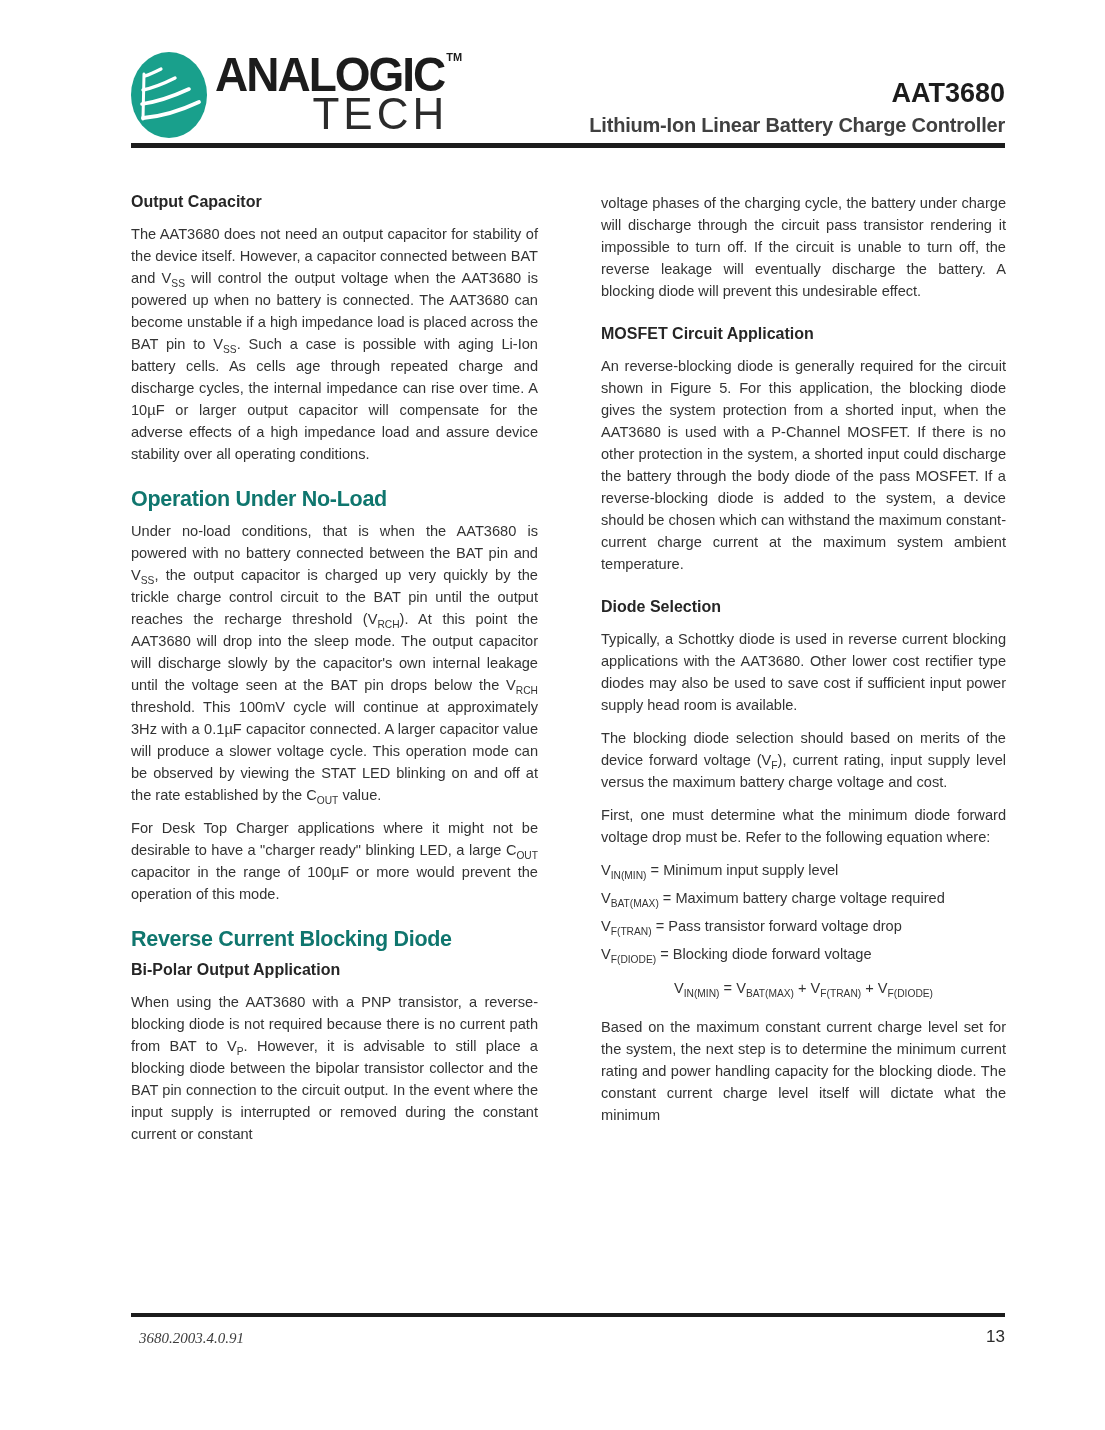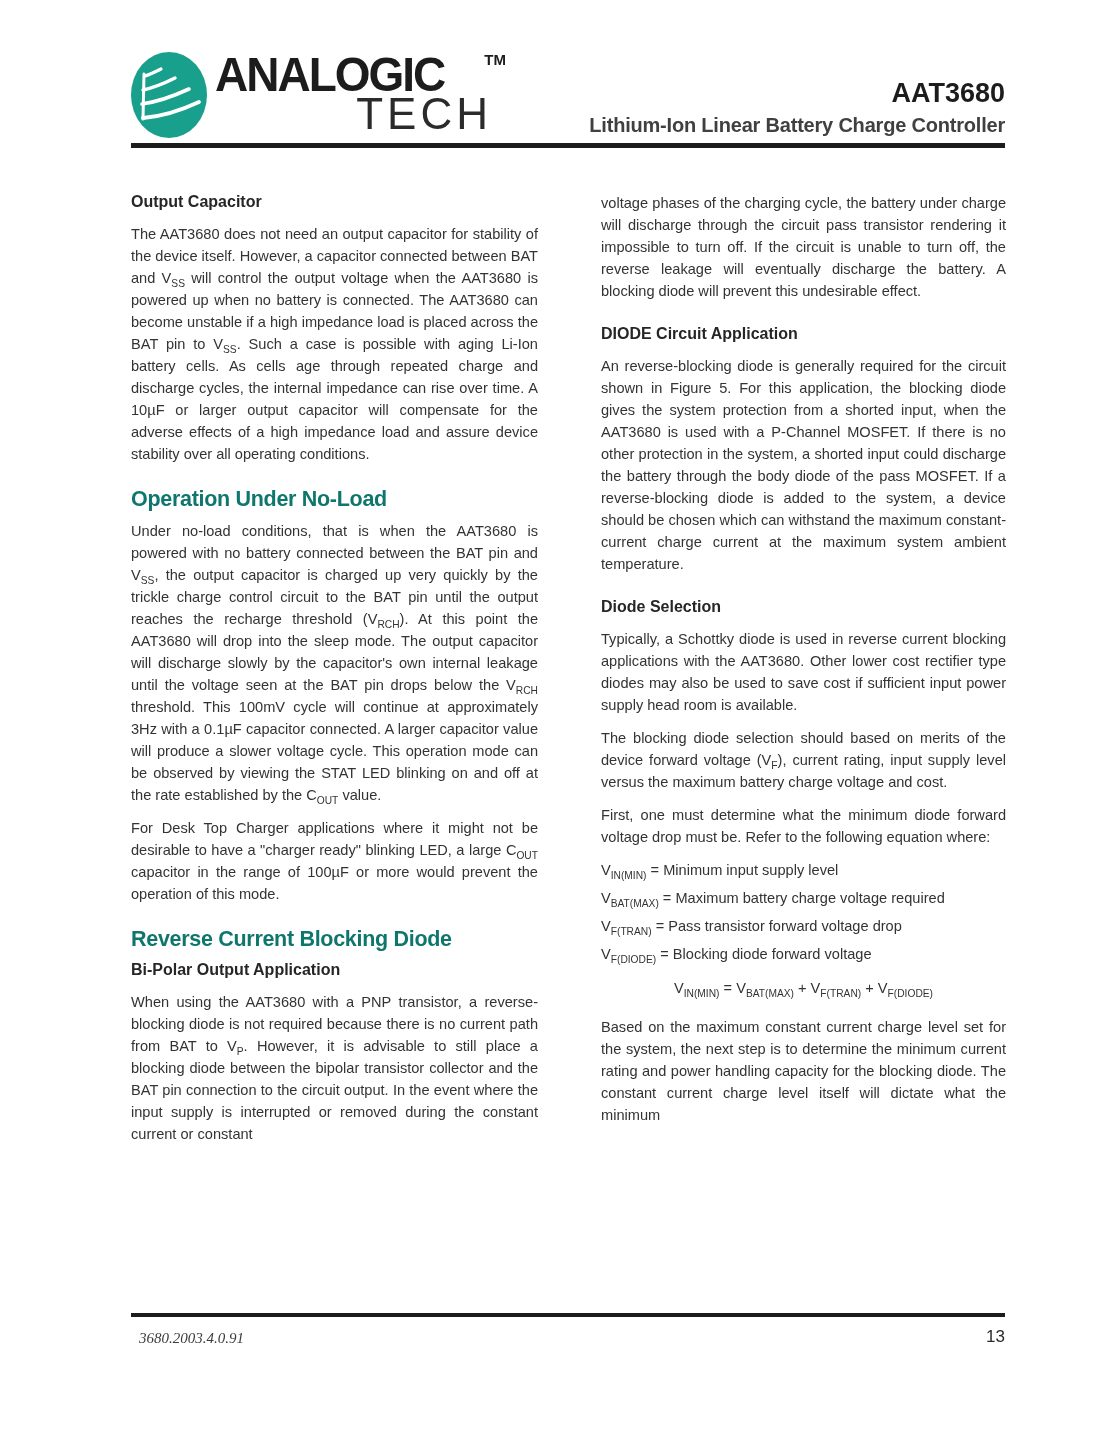--- a/index.html
+++ b/index.html
@@ -5,26 +5,26 @@
   html,body{margin:0;padding:0;background:#ffffff;}
   .page{
     position:relative;width:1105px;height:1430px;background:#ffffff;overflow:hidden;
     font-family:"Liberation Sans", sans-serif;color:#333333;
   }
   
   .header{position:absolute;left:131px;top:50px;width:874px;height:92px;}
   .logo{position:absolute;left:0;top:0;display:flex;align-items:flex-start;}
   .logo-mark{width:76px;height:86px;margin-top:2px;}
   .brand{margin-left:8px;line-height:1;}
-  .brand-top{display:flex;align-items:flex-start;gap:38px;}
+  .brand-top{display:flex;align-items:flex-start;}
   .brand-analogic{
     font-size:46px;font-weight:bold;color:#1c1c1c;letter-spacing:-2px;
     transform:scaleY(1.04);transform-origin:top left;
   }
-  .brand-tm{font-size:15px;font-weight:bold;color:#1c1c1c;margin-top:2px;margin-left:2px;}
+  .brand-tm{font-size:11px;font-weight:bold;color:#1c1c1c;margin-top:2px;margin-left:2px;}
   .brand-tech{
     font-size:44px;font-weight:normal;color:#2b2b2b;letter-spacing:4px;
     text-align:right;margin-right:14px;margin-top:-4px;
   }
   .titleblock{position:absolute;right:0;top:28px;text-align:right;}
   .part-number{font-size:27px;font-weight:bold;color:#1c1c1c;letter-spacing:0;}
   .doc-subtitle{font-size:20px;font-weight:bold;color:#404040;margin-top:5px;letter-spacing:-0.2px;}
   .header-rule{position:absolute;left:131px;top:143px;width:874px;height:5px;background:#1c1c1c;}
   
   .col{position:absolute;top:192px;width:407px;font-size:14.6px;line-height:22px;text-align:justify;}
@@ -81,21 +81,21 @@
       <p class="p">The AAT3680 does not need an output capacitor for stability of the device itself. However, a capacitor connected between BAT and V<sub>SS</sub> will control the output voltage when the AAT3680 is powered up when no battery is connected.  The AAT3680 can become unstable if a high impedance load is placed across the BAT pin to V<sub>SS</sub>.  Such a case is possible with aging Li-Ion battery cells.  As cells age through repeated charge and discharge cycles, the internal impedance can rise over time.  A 10µF or larger output capacitor will compensate for the adverse effects of a high impedance load and assure device stability over all operating conditions.</p>
       <h2 class="h2">Operation Under No-Load</h2>
       <p class="p">Under no-load conditions, that is when the AAT3680 is powered with no battery connected between the BAT pin and V<sub>SS</sub>, the output capacitor is charged up very quickly by the trickle charge control circuit to the BAT pin until the output reaches the recharge threshold (V<sub>RCH</sub>).  At this point the AAT3680 will drop into the sleep mode.  The output capacitor will discharge slowly by the capacitor's own internal leakage until the voltage seen at the BAT pin drops below the V<sub>RCH</sub> threshold. This 100mV cycle will continue at approximately 3Hz with a 0.1µF capacitor connected. A larger capacitor value will produce a slower voltage cycle.  This operation mode can be observed by viewing the STAT LED blinking on and off at the rate established by the C<sub>OUT</sub> value.</p>
       <p class="p">For Desk Top Charger applications where it might not be desirable to have a "charger ready" blinking LED, a large C<sub>OUT</sub> capacitor in the range of 100µF or more would prevent the operation of this mode.</p>
       <h2 class="h2">Reverse Current Blocking Diode</h2>
       <h3 class="h3">Bi-Polar Output Application</h3>
       <p class="p">When using the AAT3680 with a PNP transistor, a reverse-blocking diode is not required because there is no current path from BAT to V<sub>P</sub>.  However, it is advisable to still place a blocking diode between the bipolar transistor collector and the BAT pin connection to the circuit output.  In the event where the input supply is interrupted or removed during the constant current or constant</p>
     </div>
   <div class="col col-right">
       <p class="p">voltage phases of the charging cycle, the battery under charge will discharge through the circuit pass transistor rendering it impossible to turn off.  If the circuit is unable to turn off, the reverse leakage will eventually discharge the battery.  A blocking diode will prevent this undesirable effect.</p>
-      <h3 class="h3">DIODE Circuit Application</h3>
+      <h3 class="h3">MOSFET Circuit Application</h3>
       <p class="p">An reverse-blocking diode is generally required for the circuit shown in Figure 5.  For this application, the blocking diode gives the system protection from a shorted input, when the AAT3680 is used with a P-Channel MOSFET. If there is no other protection in the system, a shorted input could discharge the battery through the body diode of the pass MOSFET.  If a reverse-blocking diode is added to the system, a device should be chosen which can withstand the maximum constant- current charge current at the maximum system ambient temperature.</p>
       <h3 class="h3">Diode Selection</h3>
       <p class="p">Typically, a Schottky diode is used in reverse current blocking applications with the AAT3680.  Other lower cost rectifier type diodes may also be used to save cost if sufficient input power supply head room is available.</p>
       <p class="p">The blocking diode selection should based on merits of the device forward voltage (V<sub>F</sub>), current rating, input supply level versus the maximum battery charge voltage and cost.</p>
       <p class="p">First, one must determine what the minimum diode forward voltage drop must be.  Refer to the following equation where:</p>
       <p class="def">V<sub>IN(MIN)</sub> = Minimum input supply level</p>
       <p class="def">V<sub>BAT(MAX)</sub> = Maximum battery charge voltage required</p>
       <p class="def">V<sub>F(TRAN)</sub> = Pass transistor forward voltage drop</p>
       <p class="def">V<sub>F(DIODE)</sub> = Blocking diode forward voltage</p>
       <p class="eq">V<sub>IN(MIN)</sub> = V<sub>BAT(MAX)</sub> + V<sub>F(TRAN)</sub> + V<sub>F(DIODE)</sub></p>

